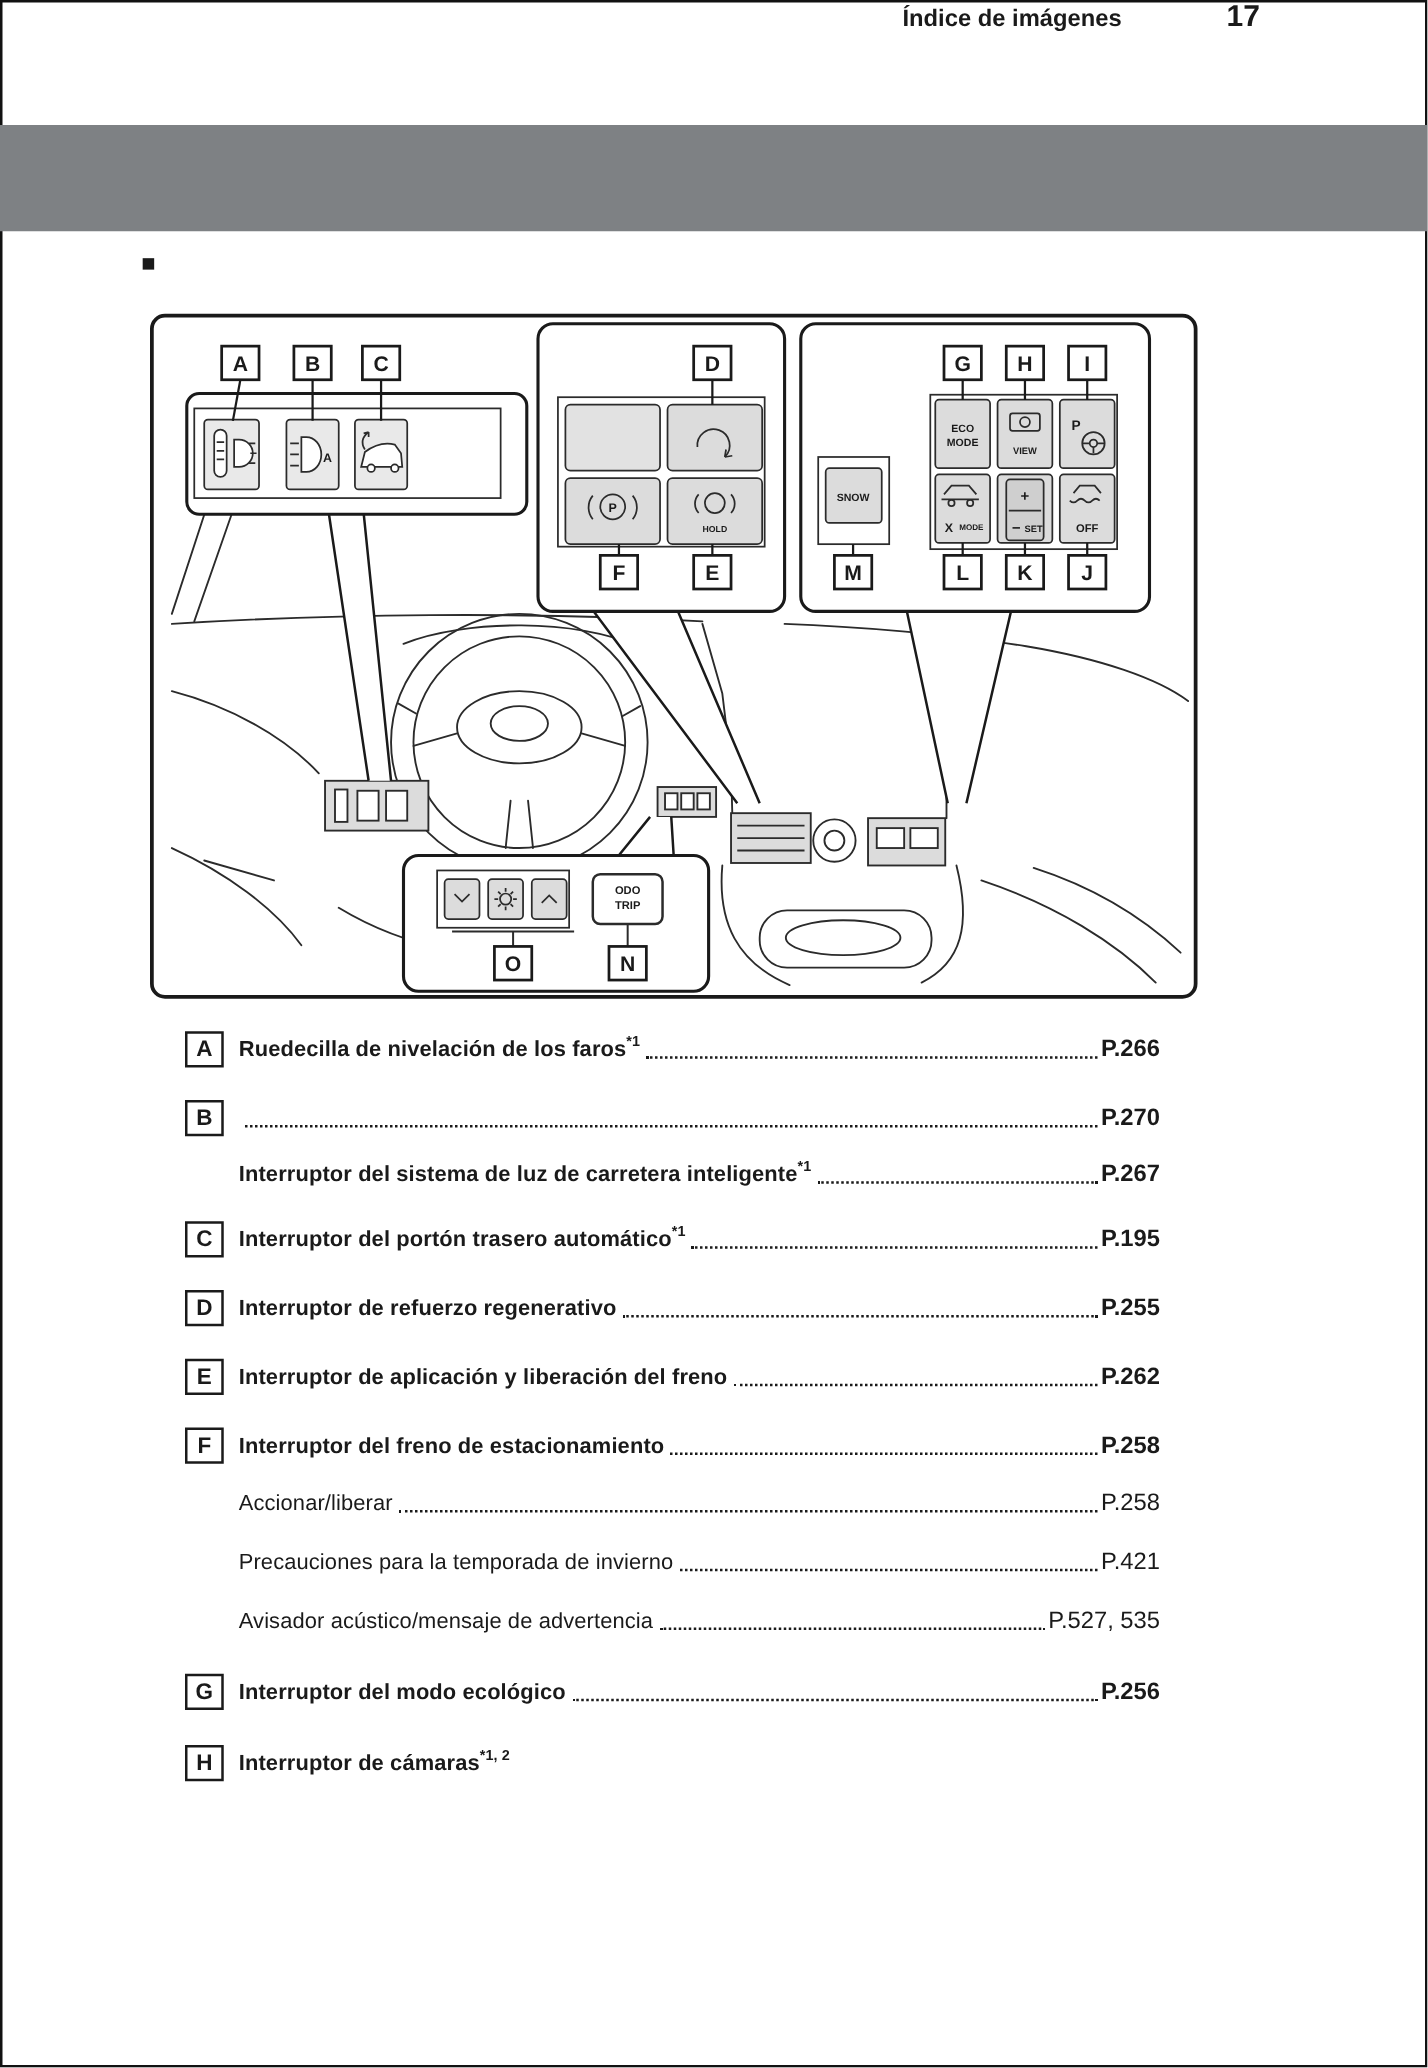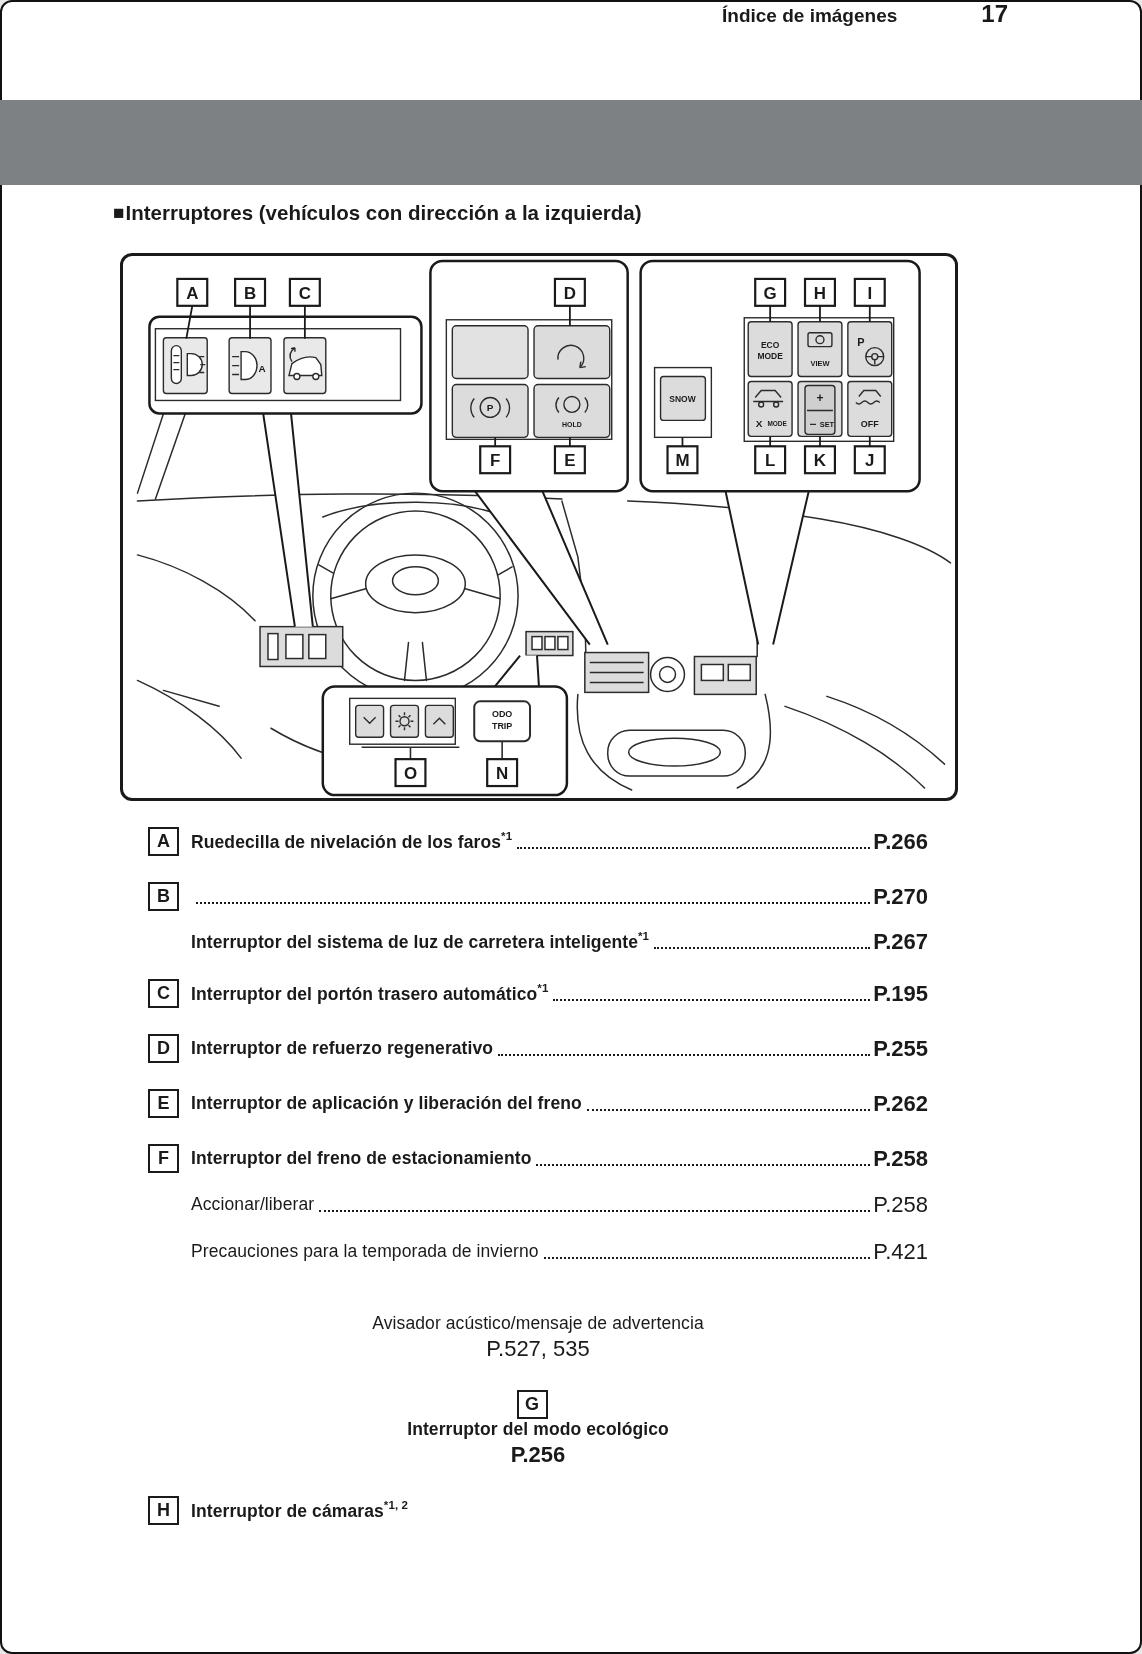--- a/index.html
+++ b/index.html
@@ -6,21 +6,20 @@
   html,body { margin:0; padding:0; background:#e8e8e8; }
   .page {
     position: relative;
     width: 1142px; height: 1654px;
     margin: 0 auto;
     background: #fff;
     font-family: "Liberation Sans", sans-serif;
     color: #1a1a1a;
     box-shadow: inset 0 0 0 2px #111;
     overflow: hidden;
-    border-radius: 12px;
   }
   
   .topbar {
     height: 100px;
     display: flex;
     justify-content: flex-end;
     align-items: baseline;
     padding: 0 134px 16px 0;
     gap: 84px;
   }
@@ -53,58 +52,57 @@
     text-anchor: middle;
     font-weight: bold;
   }
   
   .index { margin: 26px 214px 0 148px; }
   .row { display: flex; align-items: center; margin-bottom: 26px; }
   .row.sub { margin-bottom: 18px; justify-content: space-between; }
   .mb16 { margin-bottom: 16px !important; }
   .mb17 { margin-bottom: 17px !important; }
   .mb23 { margin-bottom: 23px !important; }
-  .mb28 { margin-bottom: 28px !important; flex-direction: column; }
+  .mb28 { margin-bottom: 28px !important; }
   .lbox {
     flex: 0 0 auto;
     width: 31px; height: 29px;
     border: 2px solid #1a1a1a;
     display: flex; align-items: center; justify-content: center;
     font-weight: bold; font-size: 18px;
     margin-right: 12px;
   }
   .lbox.ghost { border-color: transparent; }
   .txt { font-size: 17.5px; white-space: nowrap; letter-spacing: 0.1px; }
   .b { font-weight: bold; }
   .fn { font-size: 11.5px; font-weight: bold; position: relative; top: -1px; }
   .leader {
     flex: 1 1 auto;
     border-bottom: 2.6px dotted #1a1a1a;
     margin: 0 3px 0 5px;
     transform: translateY(6px);
     height: 1px;
   }
-  .pref { font-size: 22px; white-space: nowrap; }
+  .pref { font-size: 19px; white-space: nowrap; }
   .row.sub .txt, .row.sub .pref { font-weight: 400; }
 </style>
 </head>
 <body>
 
 <div class="page">
 
   <header class="topbar">
     <span class="htitle">Índice de imágenes</span>
     <span class="hpage">17</span>
   </header>
 
   <div class="grayband"></div>
 
   <h2 class="sectitle">
       <span class="bullet">■</span>
-      <span>Interruptores (vehículos con dirección a la izquierda)</span>
     </h2>
 
   <div class="diagram">
     <svg viewBox="0 0 834 544">
 
       <g stroke="#2b2b2b" fill="none" stroke-width="1.5" stroke-linecap="round" stroke-linejoin="round">
         <path d="M14 238 L46 140 L78 68"></path>
         <path d="M32 244 L62 158"></path>
         <path d="M14 246 C 140 238, 300 236, 440 244"></path>
         <path d="M506 246 C 560 248, 640 254, 700 264 C 760 274, 806 290, 830 308"></path>

